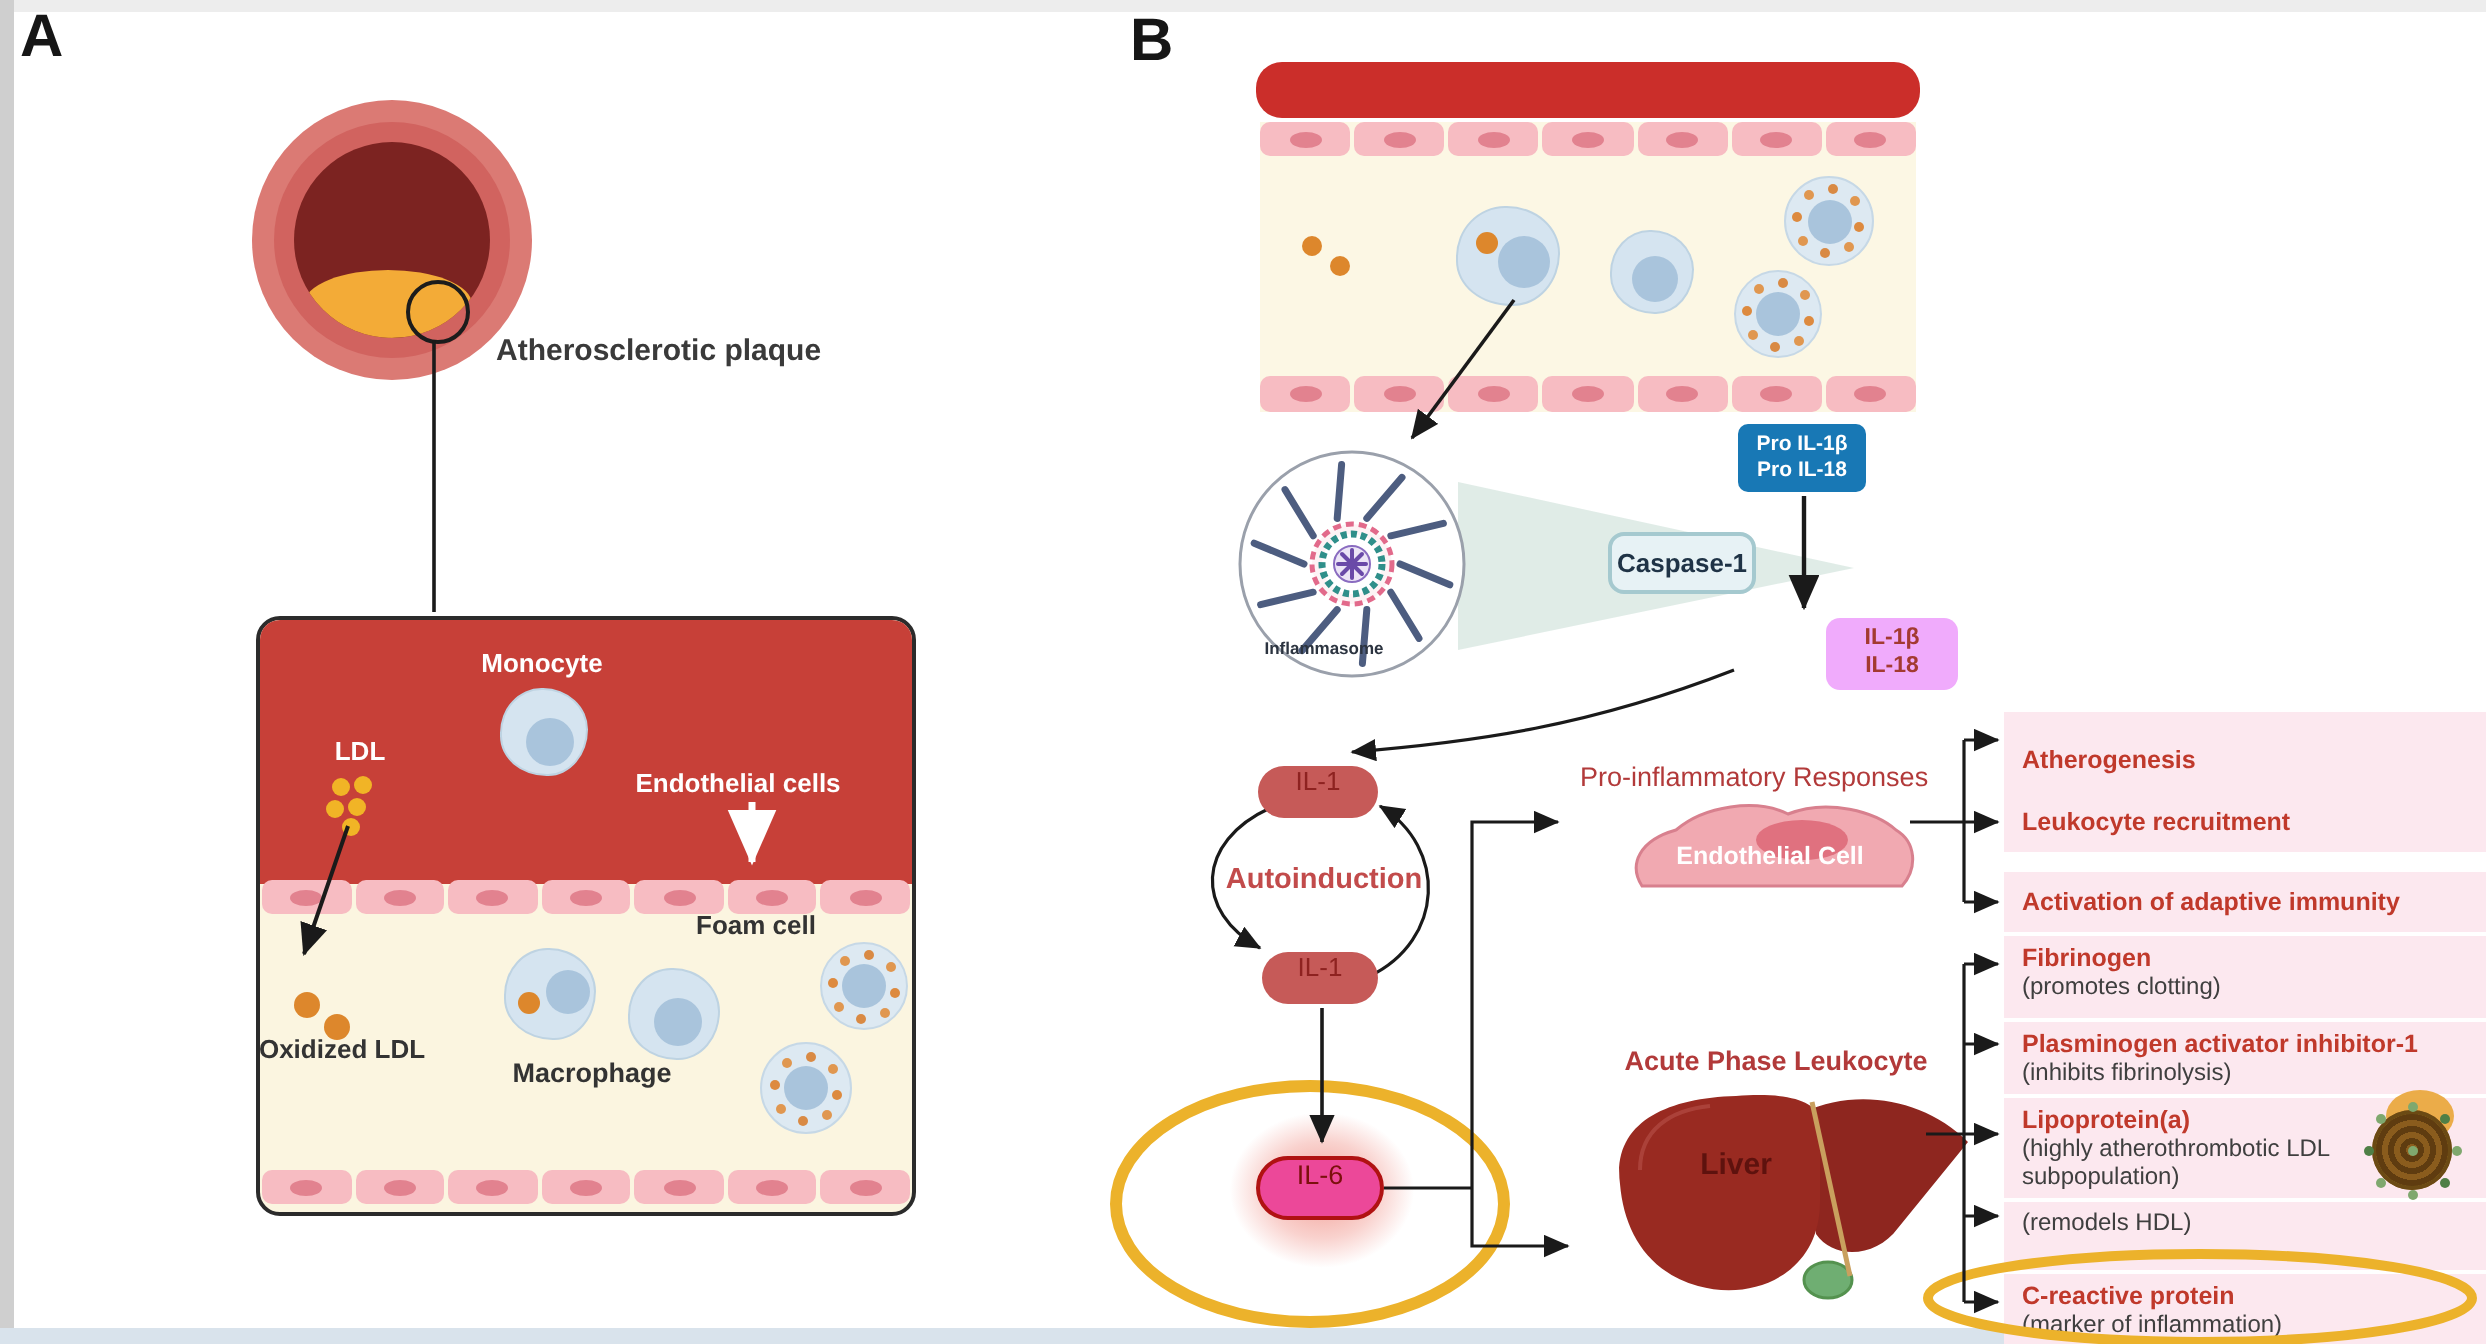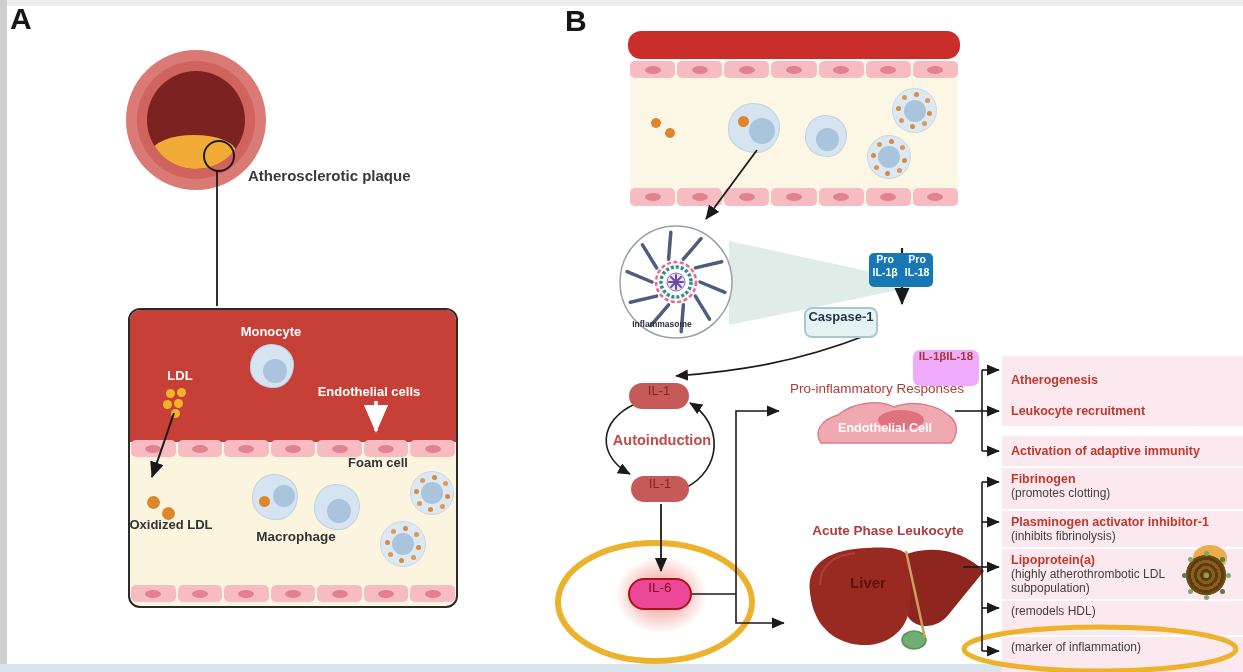--- a/index.html
+++ b/index.html
@@ -21,22 +21,22 @@
   .foam::before{content:'';position:absolute;left:50%;top:50%;width:7px;height:7px;margin:-3.5px;
     border-radius:50%;background:transparent;
     box-shadow:15px 3px 0 -1px #dd8a3f,10px 13px 0 -1px #e09750,-2px 16px 0 -1px #d98a44,
       -13px 10px 0 -1px #e09750,-16px -2px 0 -1px #dd8a3f,-10px -13px 0 -1px #e09750,
       2px -16px 0 -1px #d98a44,13px -10px 0 -1px #e09750;}
   .foam .nuc{left:50%;top:50%;width:22px;height:22px;margin:-11px;}
   .dot{position:absolute;border-radius:50%;z-index:5;}
   
   .pill{position:absolute;z-index:8;display:flex;align-items:flex-start;justify-content:center;
         font-weight:400;border-radius:14px;}
-  .box2{position:absolute;z-index:8;display:flex;align-items:flex-start;
-        justify-content:center;font-weight:800;border-radius:6px;line-height:1.2;text-align:center;margin-top:41px;}
+  .box2{position:absolute;z-index:8;display:flex;flex-direction:column;align-items:center;
+        justify-content:center;font-weight:800;border-radius:6px;line-height:1.2;text-align:center;}
   
   .outcome{position:absolute;left:1002px;width:241px;background:#fce8ef;z-index:3;
            box-sizing:border-box;padding:4px 4px 4px 9px;}
   .outcome .t{color:#c0392b;font-weight:800;font-size:12.5px;line-height:1.18;}
   .outcome .n{color:#3f3f3f;font-size:12px;line-height:1.15;}
   .single{display:flex;align-items:center;}
   .overlay{position:absolute;left:0;top:0;z-index:6;pointer-events:none;}
   .glow{position:absolute;left:597px;top:541px;width:128px;height:108px;z-index:5;
     background:radial-gradient(ellipse closest-side,rgba(231,76,60,.55),rgba(231,76,60,.25) 45%,rgba(231,76,60,0) 72%);}
   
@@ -208,20 +208,21 @@
     <div class="n">(inhibits fibrinolysis)</div>
   </div>
   <div class="outcome" style="top:549px;height:50px">
     <div class="t">Lipoprotein(a)</div>
     <div class="n" style="width:165px">(highly atherothrombotic LDL subpopulation)</div>
   </div>
   <div class="outcome" style="top:601px;height:34px">
     <div class="n">(remodels HDL)</div>
   </div>
   <div class="outcome" style="top:637px;height:35px">
+    <div class="t">C-reactive protein</div>
     <div class="n">(marker of inflammation)</div>
   </div>
 
   <div class="lipo">
     <div class="blob"></div>
       <div class="core"></div>
       <div class="spk"></div>
   </div>
 
   <svg class="overlay" width="1243" height="672" viewBox="0 0 1243 672">

